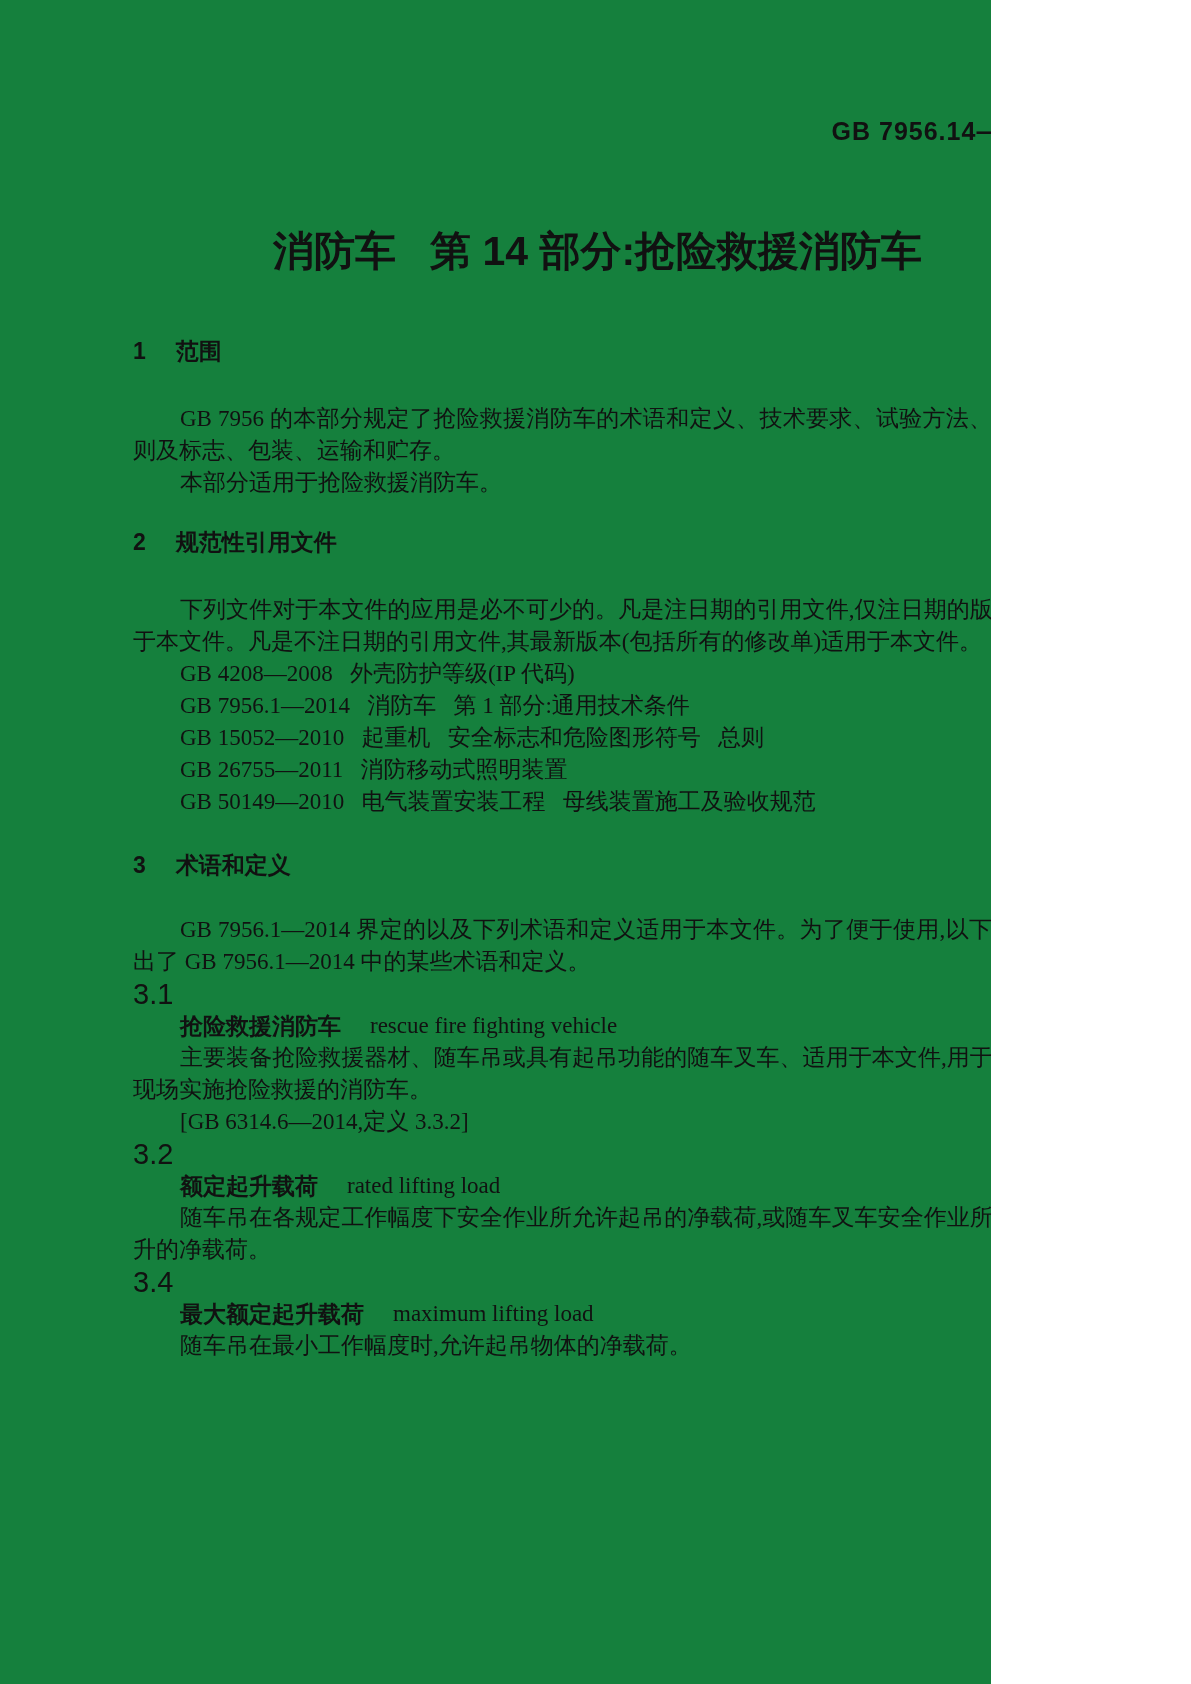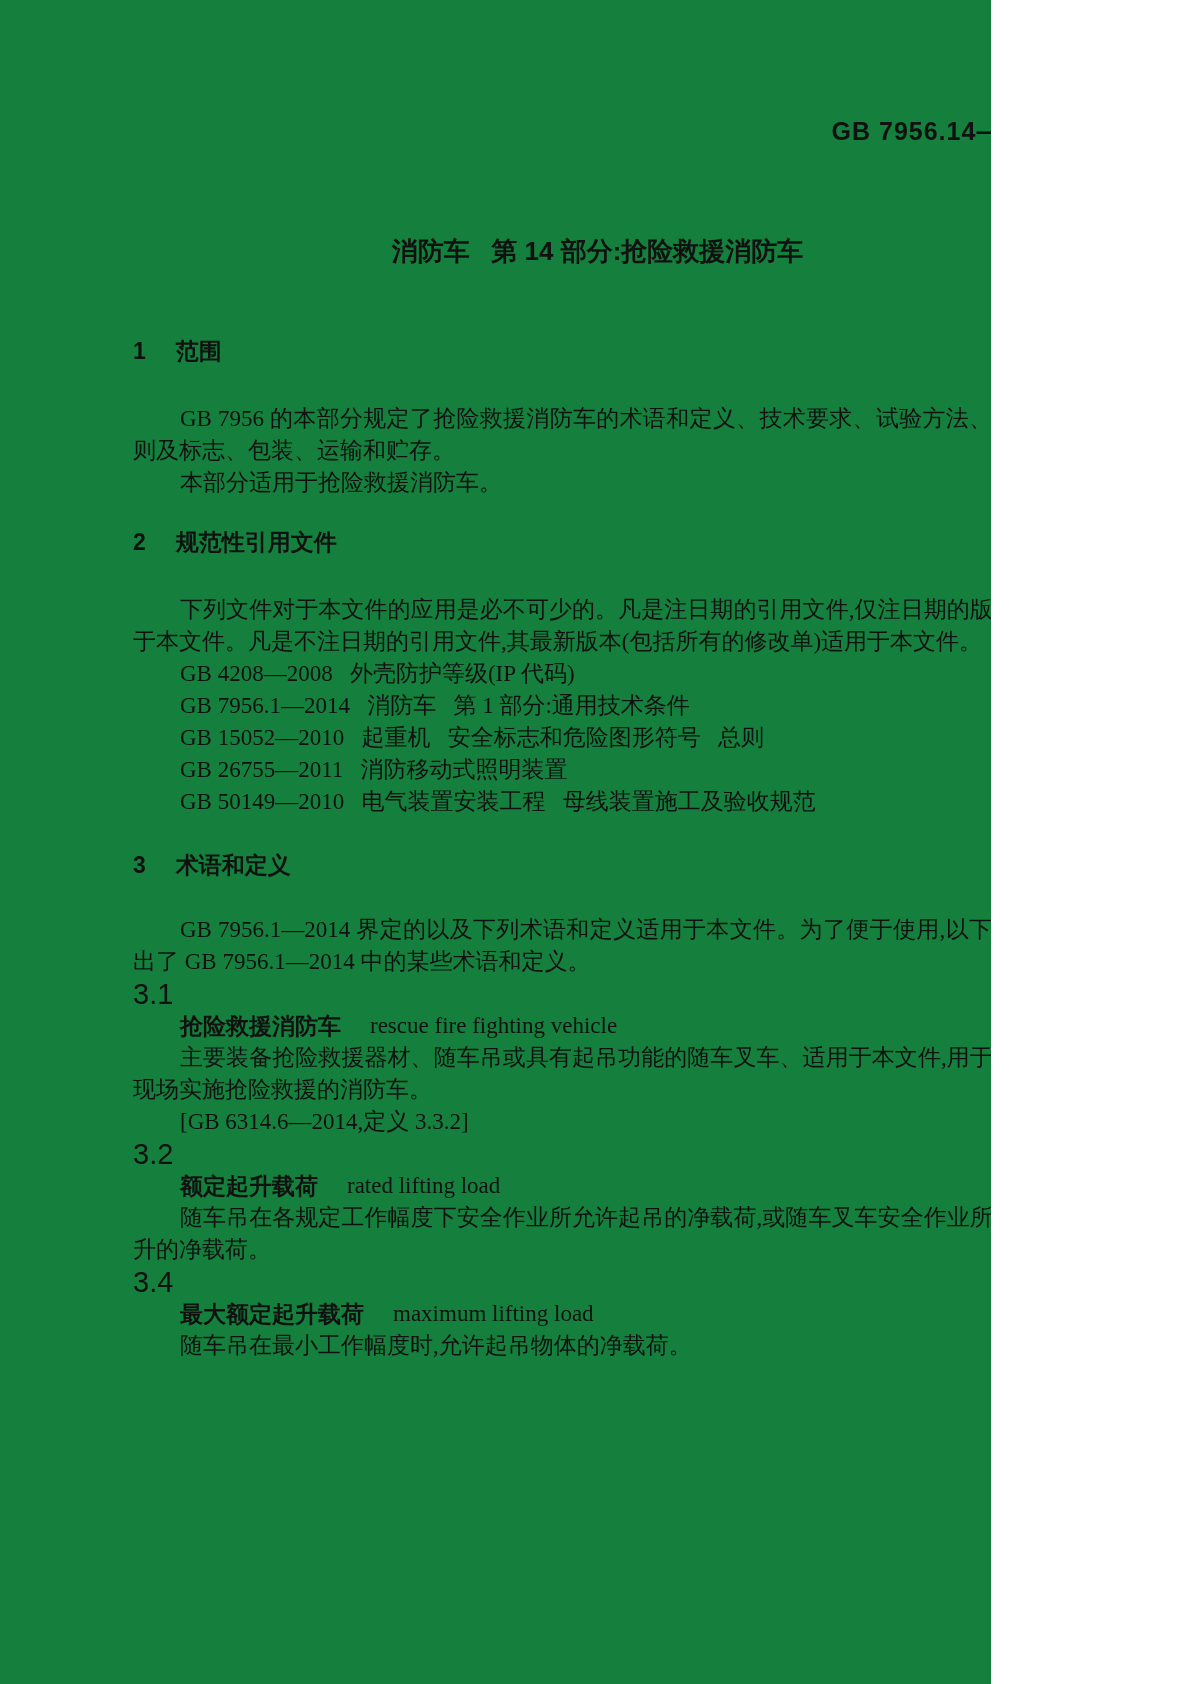--- a/index.html
+++ b/index.html
@@ -22,21 +22,21 @@
     font-weight:bold;
     font-size:25px; line-height:30px;
     letter-spacing:1px;
   }
 
   .doc-title {
     margin-top:84px;
     text-align:center;
     font-family:"Liberation Sans", sans-serif;
     font-weight:bold;
-    font-size:26px; line-height:42px;
+    font-size:41px; line-height:42px;
     white-space:pre-wrap;
   }
 
   .clause-heading {
     display:flex; gap:30px;
     font-family:"Liberation Sans", sans-serif;
     font-weight:bold;
     font-size:23px; line-height:30px;
   }
   .mt-c1 { margin-top:64px; }

